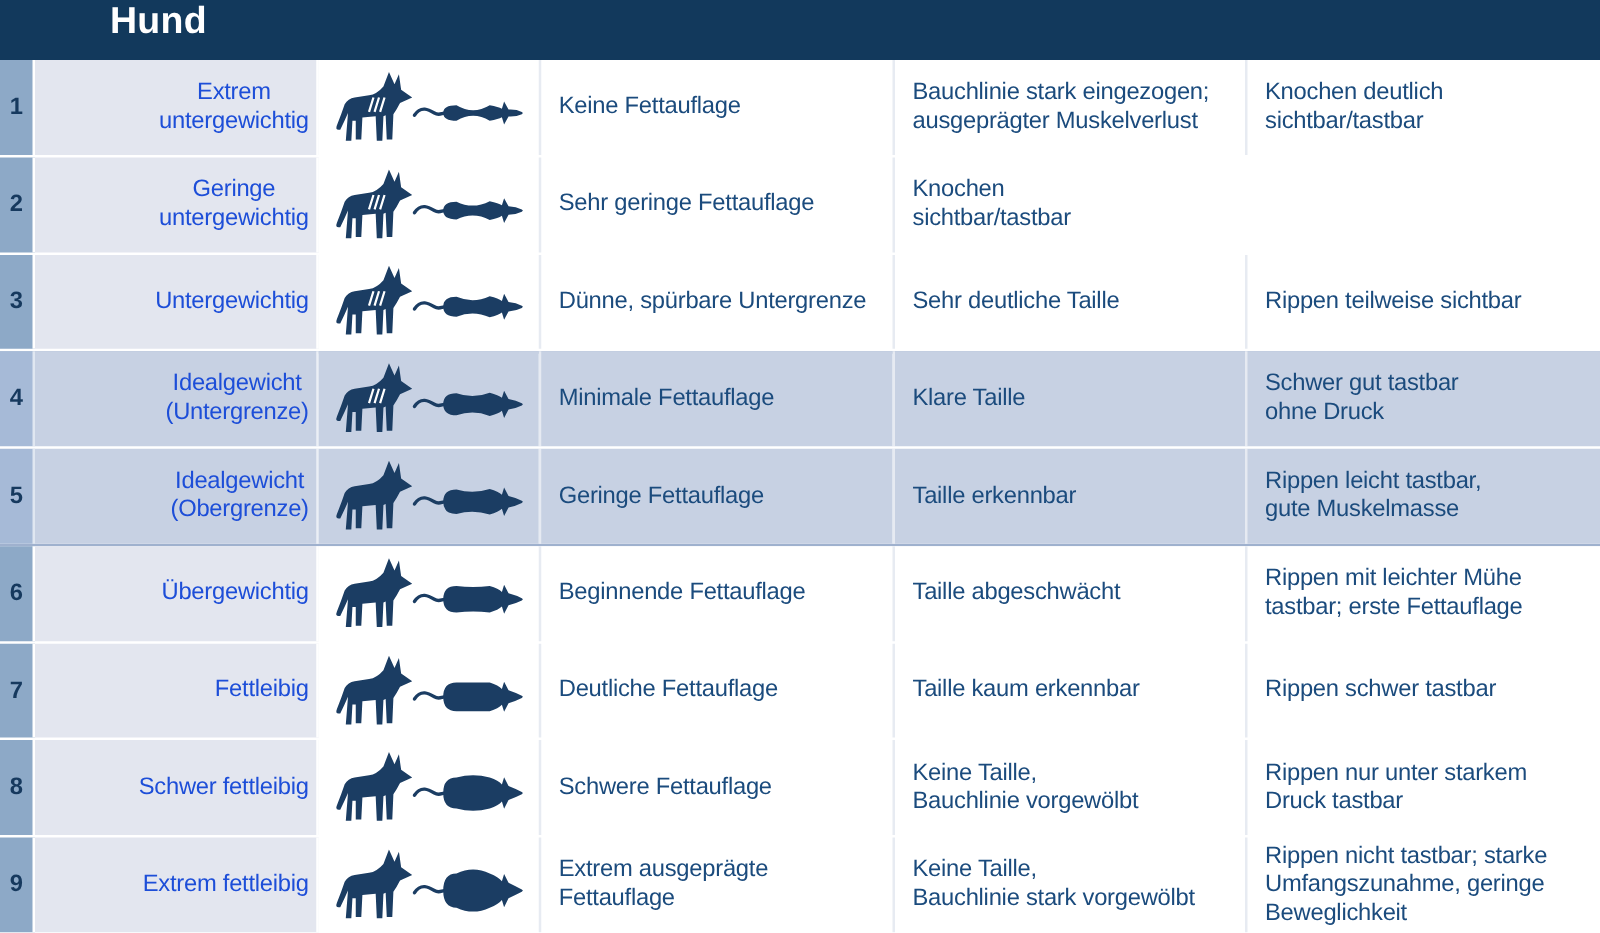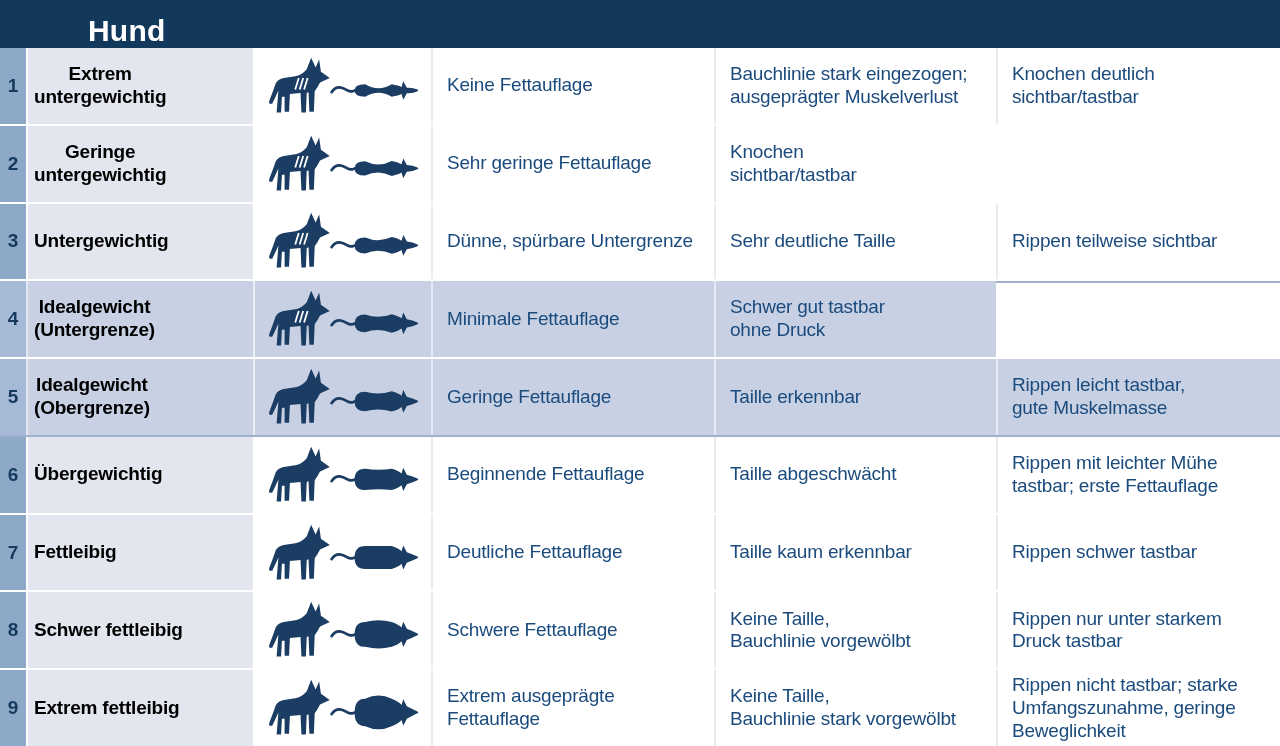--- a/index.html
+++ b/index.html
@@ -3,39 +3,39 @@
 <meta charset="utf-8">
 <style>
   html,body{margin:0;padding:0;background:#fff;}
   body{
     width:1280px;height:746px;overflow:hidden;
     font-family:"Liberation Sans","DejaVu Sans",sans-serif;
     letter-spacing:-0.2px;
   }
   .header{
     height:48px;background:#12395c;color:#ffffff;
-    display:flex;align-items:flex-end;box-sizing:border-box;
+    display:flex;align-items:flex-start;box-sizing:border-box;
     padding-left:88px;font-size:30px;font-weight:bold;letter-spacing:0.2px;
   }
   .rows{display:flex;flex-direction:column;height:698px;}
   .row{
     flex:1 1 0;display:grid;box-sizing:border-box;
     grid-template-columns:28px 227px 176px 283px 282px 284px;
     border-bottom:2px solid #ffffff;
   }
   .row:last-child{border-bottom:none;}
   .cell{display:flex;align-items:center;box-sizing:border-box;min-height:0;}
   .num{
     background:#8da9c7;justify-content:center;
     color:#16395e;font-weight:bold;font-size:19px;
     border-right:2px solid #ffffff;
   }
   .label{
-    background:#e3e6ef;justify-content:flex-start;text-align:center;
-    color:#000000;font-weight:bold;font-size:19px;line-height:1.2;
+    background:#e3e6ef;justify-content:flex-end;text-align:center;
+    color:#1d4ed8;font-weight:normal;font-size:19px;line-height:1.2;
     border-right:2px solid #ffffff;white-space:pre-line;padding:0 6px;
   }
   .iconcell{background:#ffffff;justify-content:center;}
   .text{
     background:#ffffff;color:#1b4b7d;font-size:19px;line-height:1.2;
     padding:0 10px 0 14px;border-left:2px solid #e7ebf2;white-space:pre-line;
   }
   .hl .num{background:#a6bad7;}
   .hl .label,.hl .iconcell,.hl .text{background:#c7d1e3;}
   .hl .text{border-left-color:rgba(255,255,255,0.55);}
@@ -119,20 +119,21 @@
 (Untergrenze)</span></div>
     <div class="cell iconcell">
         <svg class="dog" viewBox="0 0 175 72" width="155" height="64">
           <path d="M72,27 L62,20 L60,6 L56,15 L51,4 L46,17 Q40,24 33,25 L20,27 Q14,28 11,33 Q8,42 4,52 Q2,57 7,56 Q11,48 14,41 L12,66 L17,66 L18,48 L21,48 L21,65 L26,65 L27,45 L39,44 L40,66 L45,66 L46,44 L48,43 L49,65 L54,65 L55,42 Q58,38 61,32 Z" fill="#1b3d63"></path>
           <path d="M37,27 L33,40 M42,27 L38,40 M47,27 L43,40" stroke="#ffffff" stroke-width="2" fill="none"></path>
           <path d="M74,43 C80,34 87,38 92,41 C96,43.5 98,41.5 101,41" stroke="#1b3d63" stroke-width="3" fill="none" stroke-linecap="round"></path>
           <path d="M100,41 Q100,31.0 112,31.0 Q127,36.3 142,30.5 Q150,32.6 153,35.2 L155,28.7 L159,36.3 Q166,37.5 171,40 L172,41 L171,42 Q166,44.5 159,45.7 L155,53.3 L153,46.8 Q150,49.4 142,51.5 Q127,45.8 112,51.0 Q100,51.0 100,41 Z" fill="#1b3d63"></path>
         </svg>
       </div>
     <div class="cell text"><span>Minimale Fettauflage</span></div>
+    <div class="cell text"><span>Klare Taille</span></div>
     <div class="cell text"><span>Schwer gut tastbar
 ohne Druck</span></div>
   </div>
 
   <div class="row hl hl-last">
     <div class="cell num">
         <span>5</span>
       </div>
     <div class="cell label"><span>Idealgewicht
 (Obergrenze)</span></div>

